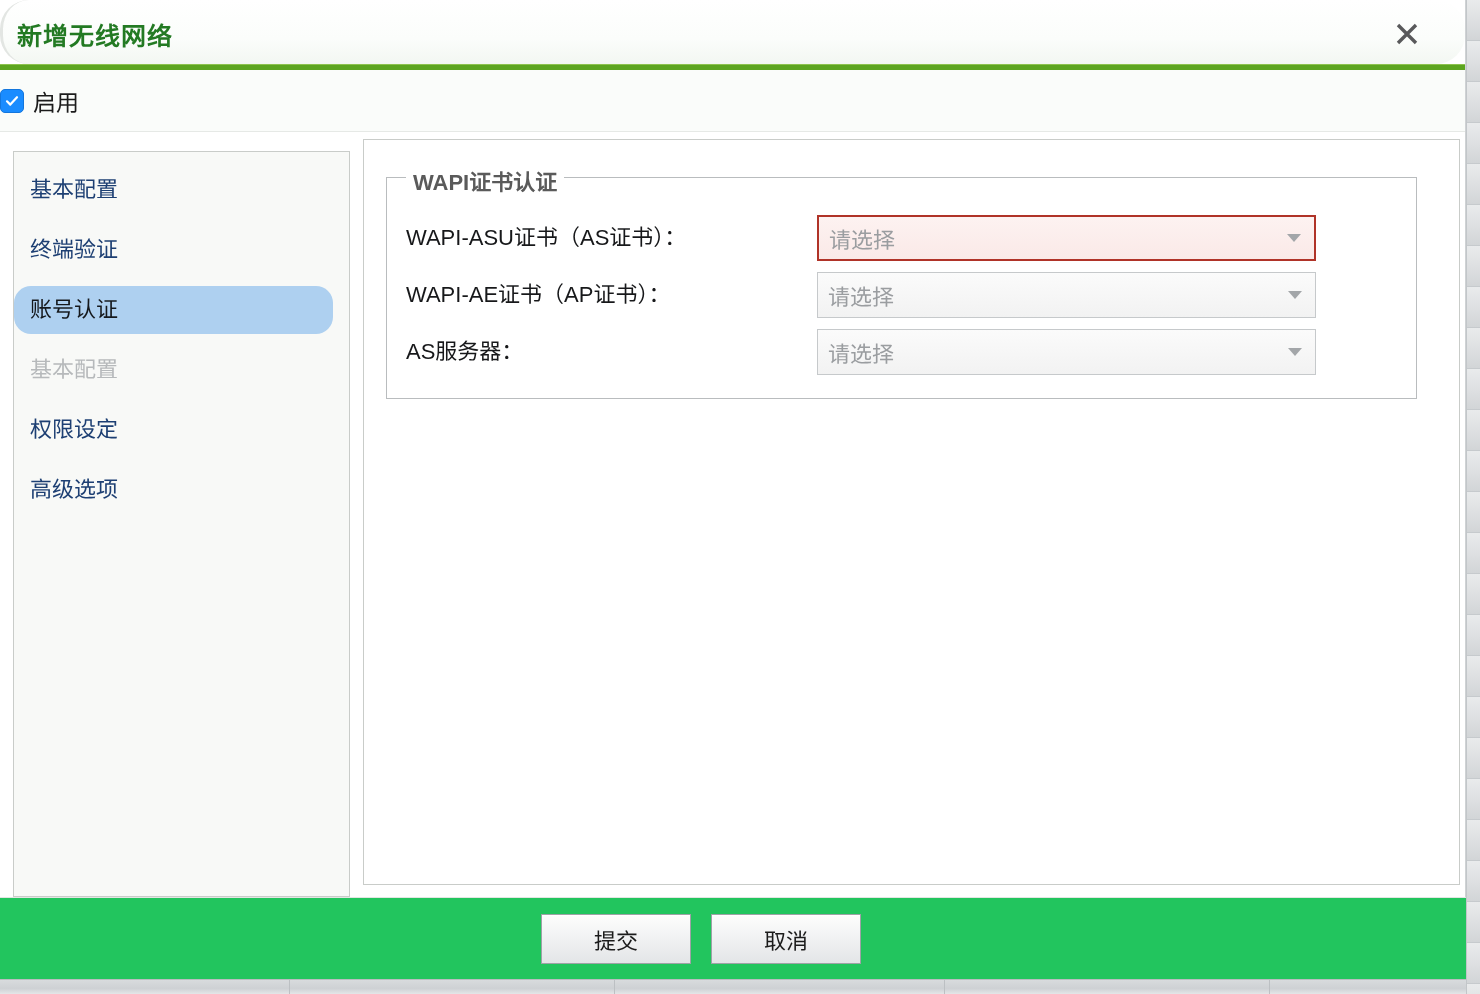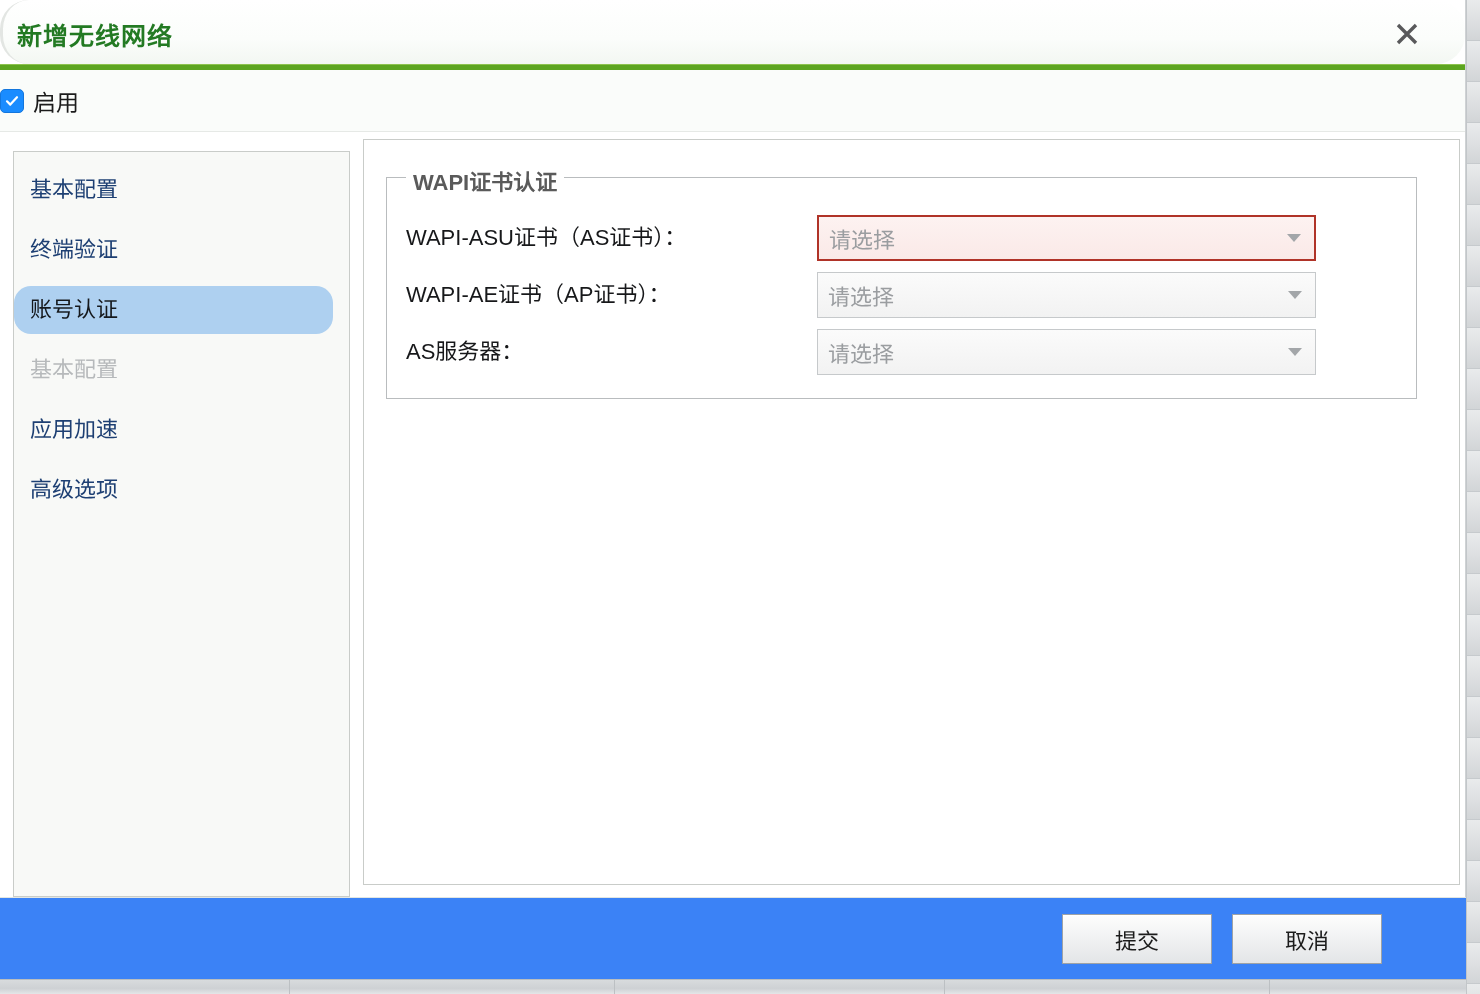--- a/index.html
+++ b/index.html
@@ -260,26 +260,26 @@
   }
   .select-arrow svg { display: block; }
 
   
   #dialog-footer {
     position: absolute;
     left: 0;
     top: 897px;
     width: 1466px;
     height: 82px;
-    background: #3b82f6;
+    background: #22c55e;
     border-top: 1px solid #e2e6e2;
     box-sizing: border-box;
     display: flex;
     align-items: center;
-    justify-content: flex-end;
+    justify-content: center;
     padding-right: 84px;
   }
   .footer-btn {
     width: 150px;
     height: 50px;
     margin-left: 20px;
     font-family: "Liberation Sans", "DejaVu Sans", sans-serif;
     font-size: 22px;
     color: #1b1b1b;
     background: linear-gradient(to bottom, #fdfdfd 0%, #f0f1f2 52%, #e3e5e7 100%);
@@ -350,21 +350,21 @@
     <div id="enable-label">启用</div>
   </div>
 
   <div id="dialog-body"></div>
 
   <div id="sidebar">
     <div class="sidebar-item">基本配置</div>
     <div class="sidebar-item">终端验证</div>
     <div class="sidebar-item selected">账号认证</div>
     <div class="sidebar-item disabled">基本配置</div>
-    <div class="sidebar-item">应用加速</div>
+    <div class="sidebar-item">权限设定</div>
     <div class="sidebar-item">高级选项</div>
   </div>
 
   <div id="content-panel">
     <div id="wapi-fieldset">
       <div id="wapi-legend">WAPI证书认证</div>
 
       <div class="form-row r0">
         <div class="form-label">WAPI-ASU证书（AS证书）：</div>
         <div class="select-box error">

